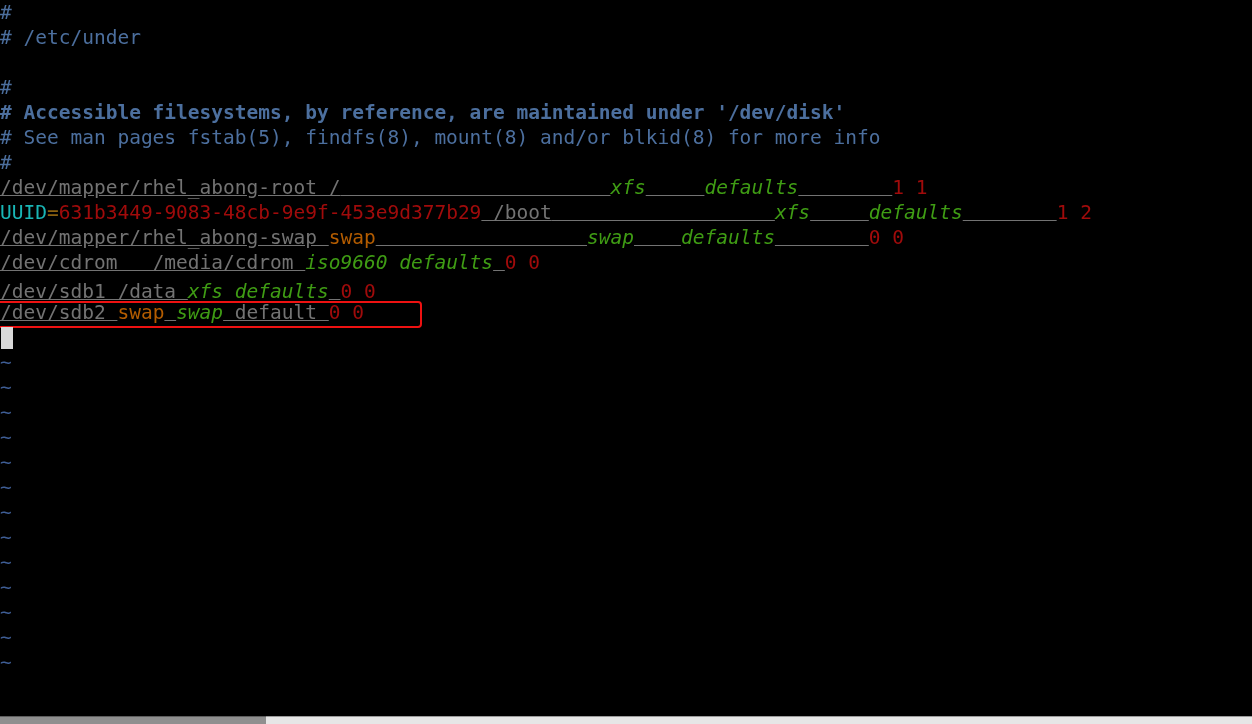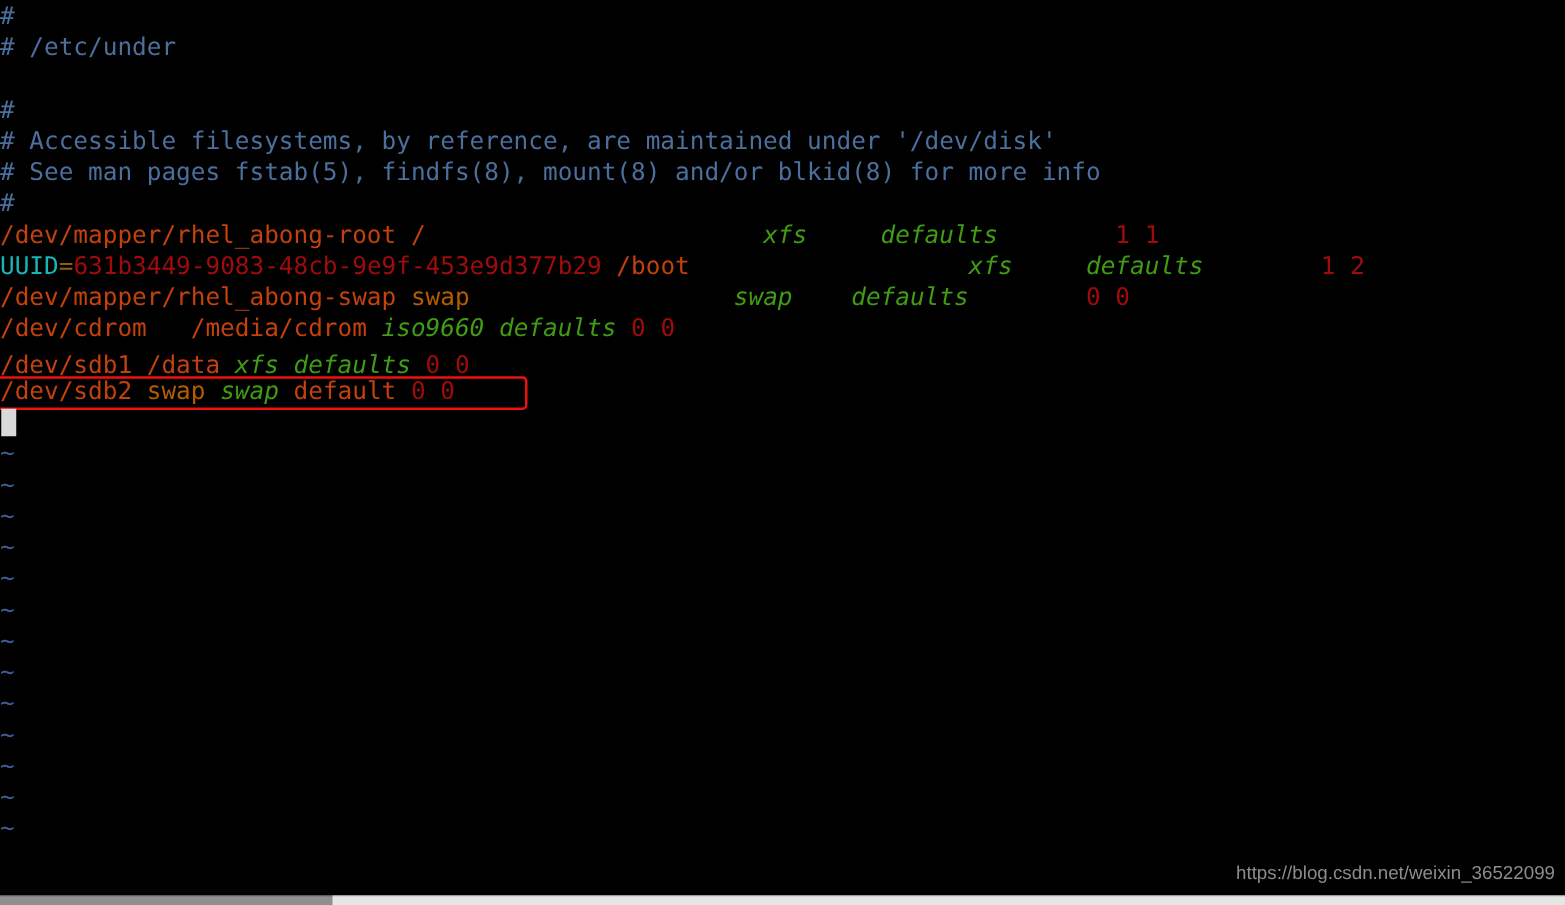--- a/index.html
+++ b/index.html
@@ -32,21 +32,21 @@
     position: absolute;
     left: 0;
     height: 25px;
     line-height: 25px;
     font-size: 19.5px;
     letter-spacing: 0;
     white-space: pre;
     font-family: "DejaVu Sans Mono", "Liberation Mono", monospace;
   }
   .c-comment  { color: #4c6f9e; }
-  .c-white    { color: #c2410c; }
+  .c-white    { color: #737373; text-decoration: underline; }
   .c-cyan     { color: #19b6b6; }
   .c-op       { color: #8a6010; }
   .c-darkred  { color: #a00b0b; margin-top: 28px; }
   .c-green    { color: #3f9c14; font-style: italic; }
   .c-orange   { color: #b35c00; }
   .c-tilde    { color: #3f5e96; }
 
   
   #cursor {
     position: absolute;
@@ -116,21 +116,21 @@
 </style>
 </head>
 <body>
 
 <div id="terminal">
 
   <div id="buffer">
       <div class="line" style="top: 0px;"><span class="c-comment">#</span></div>
       <div class="line" style="top: 25px;"><span class="c-comment"># /etc/under</span></div>
       <div class="line" style="top: 75px;"><span class="c-comment">#</span></div>
-      <div class="line" style="top: 100px;"><span class="c-comment"># Accessible filesystems, by reference, are maintained under '/dev/disk'</span></div>
+      <div class="line" style="top: 100px; font-weight: bold;"><span class="c-comment"># Accessible filesystems, by reference, are maintained under '/dev/disk'</span></div>
       <div class="line" style="top: 125px;"><span class="c-comment"># See man pages fstab(5), findfs(8), mount(8) and/or blkid(8) for more info</span></div>
       <div class="line" style="top: 150px;"><span class="c-comment">#</span></div>
       <div class="line" style="top: 175px;"><span class="c-white">/dev/mapper/rhel_abong-root /</span><span class="c-white">                       </span><span class="c-green">xfs</span><span class="c-white">     </span><span class="c-green">defaults</span><span class="c-white">        </span><span class="c-darkred">1 1</span></div>
       <div class="line" style="top: 200px;"><span class="c-cyan">UUID</span><span class="c-op">=</span><span class="c-darkred">631b3449-9083-48cb-9e9f-453e9d377b29</span><span class="c-white"> /boot</span><span class="c-white">                   </span><span class="c-green">xfs</span><span class="c-white">     </span><span class="c-green">defaults</span><span class="c-white">        </span><span class="c-darkred">1 2</span></div>
       <div class="line" style="top: 225px;"><span class="c-white">/dev/mapper/rhel_abong-swap </span><span class="c-orange">swap</span><span class="c-white">                  </span><span class="c-green">swap</span><span class="c-white">    </span><span class="c-green">defaults</span><span class="c-white">        </span><span class="c-darkred">0 0</span></div>
       <div class="line" style="top: 250px;"><span class="c-white">/dev/cdrom   /media/cdrom </span><span class="c-green">iso9660 defaults</span><span class="c-white"> </span><span class="c-darkred">0 0</span></div>
       <div class="line" style="top: 279px;"><span class="c-white">/dev/sdb1 /data </span><span class="c-green">xfs defaults</span><span class="c-white"> </span><span class="c-darkred">0 0</span></div>
       <div class="line" style="top: 300px;"><span class="c-white">/dev/sdb2 </span><span class="c-orange">swap</span><span class="c-white"> </span><span class="c-green">swap</span><span class="c-white"> default </span><span class="c-darkred">0 0</span></div>
       <div class="line" style="top: 325px;"><span class="c-white"></span></div>
       <div class="line" style="top: 350px;"><span class="c-tilde">~</span></div>
@@ -149,18 +149,17 @@
     </div>
 
   <div id="annotation-box" style="top: 301px;"></div>
 
   <div id="cursor" style="top: 327px; left: 1px;"></div>
 
   <div id="statusline">
     <span>-- 插入 --</span>
   </div>
 
-  <div id="watermark">https://blog.csdn.net/weixin_36522099</div>
 
   <div id="scrollbar-track"></div>
   <div id="scrollbar-thumb"></div>
 
 </div>
 
 </body></html>

